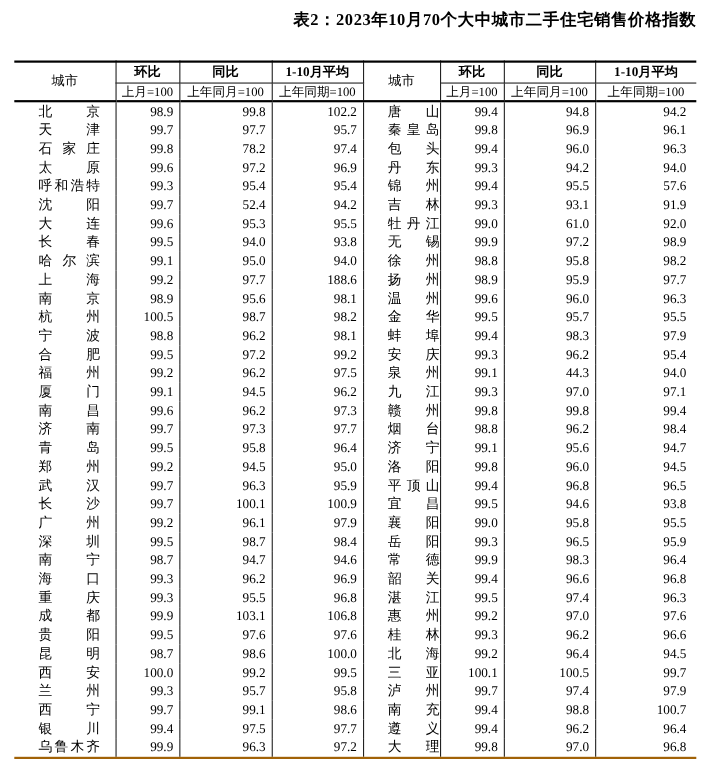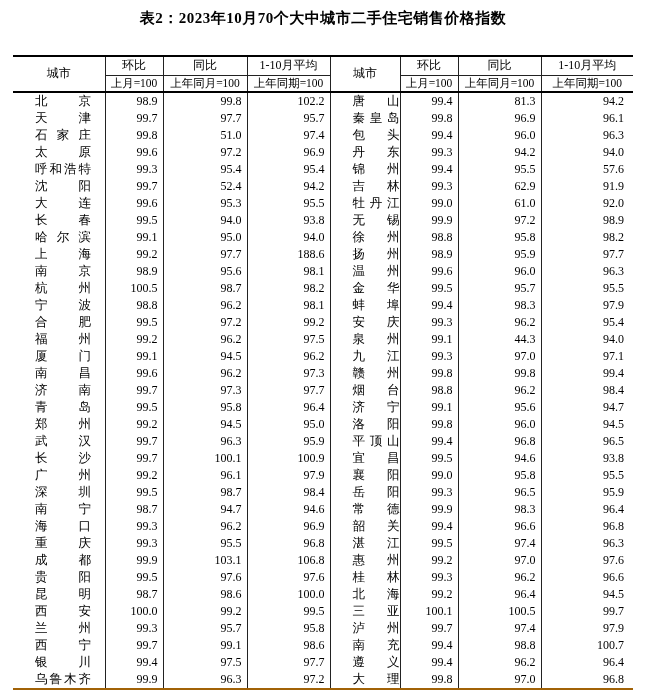--- a/index.html
+++ b/index.html
@@ -2,35 +2,35 @@
 <html><head>
 <meta charset="utf-8">
 <style>
   html,body{margin:0;padding:0;}
   body{
     width:656px;height:700px;background:#ffffff;color:#000;
     font-family:"Liberation Serif","DejaVu Serif",serif;
     overflow:hidden;
   }
   .title{
-    margin:9px 0 0 13px;width:620px;text-align:center;
+    margin:9px 0 0 13px;width:620px;text-align:right;
     font-size:15px;font-weight:bold;letter-spacing:.5px;
   }
   table.idx{
     margin:27px 0 0 13px;width:620px;border-collapse:collapse;table-layout:fixed;
     border-top:2px solid #000;border-bottom:2px solid #a16207;
   }
   th,td{padding:0;font-weight:normal;overflow:hidden;white-space:nowrap;}
   thead th{font-size:12px;text-align:center;}
   thead tr.main{height:19px;}
   thead tr.sub{height:16px;}
   thead tr.sub th{font-size:11.5px;margin-top:44px;}
   tbody tr{height:17px;}
   .vline{border-right:1px solid #222;}
-  .midline{border-bottom:1px solid #222;}
+  .midline{border-bottom:1px solid #222;font-weight:bold;}
   .strongline{border-bottom:2px solid #000;}
   td.city{padding-left:22px;font-size:12.5px;}
   .cname{display:inline-flex;justify-content:space-between;vertical-align:middle;}
   .cname-l{width:56px;}
   .cname-r{width:47px;}
   td.num{text-align:right;padding-right:5px;font-size:12px;}
   td.num.last{padding-right:9px;}
 </style>
 </head>
 <body>
@@ -75,21 +75,21 @@
             <span>京</span>
           </span></td>
         <td class="num vline">98.9</td>
         <td class="num vline">99.8</td>
         <td class="num vline">102.2</td>
         <td class="city vline"><span class="cname cname-r">
             <span>唐</span>
             <span>山</span>
           </span></td>
         <td class="num vline">99.4</td>
-        <td class="num vline">81.3</td>
+        <td class="num vline">94.8</td>
         <td class="num last">94.2</td>
       </tr>
       <tr>
         <td class="city vline"><span class="cname cname-l">
             <span>天</span>
             <span>津</span>
           </span></td>
         <td class="num vline">99.7</td>
         <td class="num vline">97.7</td>
         <td class="num vline">95.7</td>
@@ -102,21 +102,21 @@
         <td class="num vline">96.9</td>
         <td class="num last">96.1</td>
       </tr>
       <tr>
         <td class="city vline"><span class="cname cname-l">
             <span>石</span>
             <span>家</span>
             <span>庄</span>
           </span></td>
         <td class="num vline">99.8</td>
-        <td class="num vline">51.0</td>
+        <td class="num vline">78.2</td>
         <td class="num vline">97.4</td>
         <td class="city vline"><span class="cname cname-r">
             <span>包</span>
             <span>头</span>
           </span></td>
         <td class="num vline">99.4</td>
         <td class="num vline">96.0</td>
         <td class="num last">96.3</td>
       </tr>
       <tr>
@@ -159,21 +159,21 @@
             <span>阳</span>
           </span></td>
         <td class="num vline">99.7</td>
         <td class="num vline">52.4</td>
         <td class="num vline">94.2</td>
         <td class="city vline"><span class="cname cname-r">
             <span>吉</span>
             <span>林</span>
           </span></td>
         <td class="num vline">99.3</td>
-        <td class="num vline">62.9</td>
+        <td class="num vline">93.1</td>
         <td class="num last">91.9</td>
       </tr>
       <tr>
         <td class="city vline"><span class="cname cname-l">
             <span>大</span>
             <span>连</span>
           </span></td>
         <td class="num vline">99.6</td>
         <td class="num vline">95.3</td>
         <td class="num vline">95.5</td>

